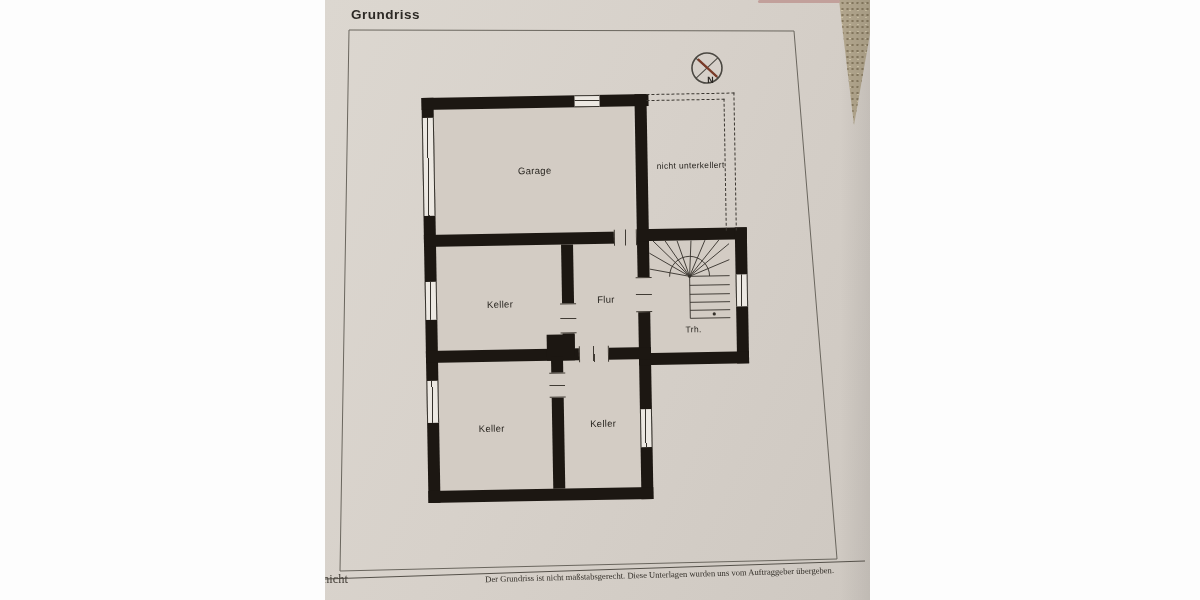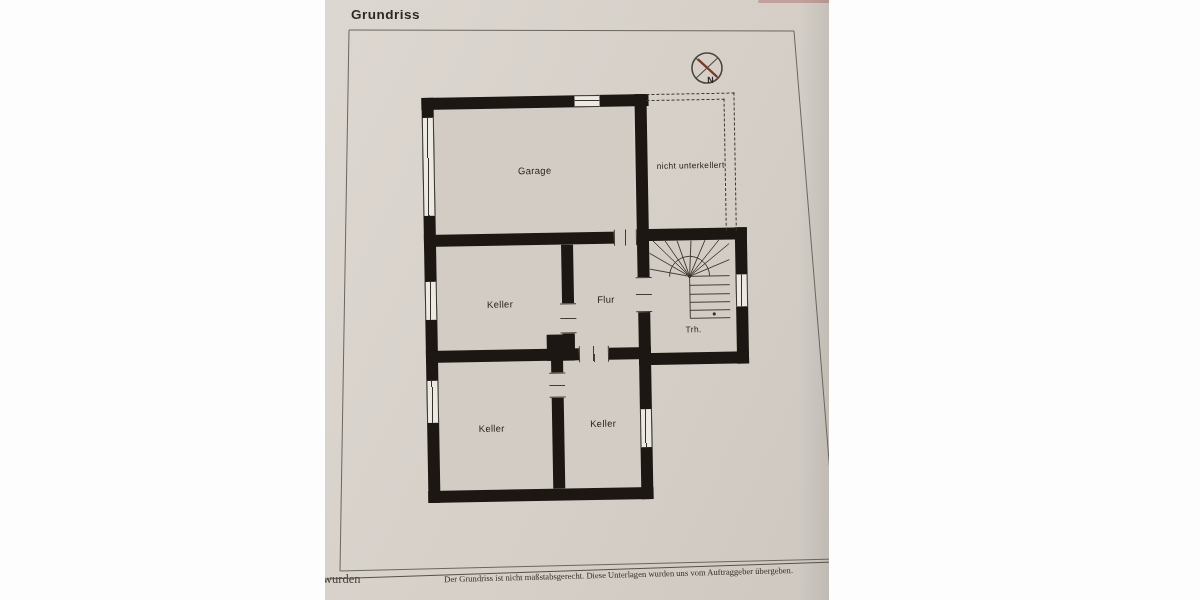--- a/index.html
+++ b/index.html
@@ -1,18 +1,18 @@
 <!DOCTYPE html>
 <html><head>
 <meta charset="utf-8">
 <style>
   html,body{margin:0;padding:0;background:#fff;}
   .stage{position:relative;width:1200px;height:600px;background:#fdfdfd;overflow:hidden;
          font-family:"Liberation Sans",sans-serif;}
-  .photo{position:absolute;left:325px;top:0;width:504px;height:600px;overflow:hidden;
+  .photo{position:absolute;left:325px;top:0;width:545px;height:600px;overflow:hidden;
          background:linear-gradient(115deg,#dcd7d0 0%,#d7d1ca 45%,#cec8c1 100%);}
   .edge-shade{position:absolute;right:0;top:0;width:30px;height:100%;
          background:linear-gradient(to right,rgba(0,0,0,0),rgba(0,0,0,.07));}
   .wedge{position:absolute;left:505px;top:0;width:40px;height:125px;
          clip-path:polygon(9px 0,40px 0,40px 34px,24px 125px);
          background-color:#b2a68d;
          background-image:radial-gradient(#877a60 1px,transparent 1.2px),
                           radial-gradient(#cdc2a6 1px,transparent 1.2px);
          background-size:5px 6px,8px 7px;}
   .pink-strip{position:absolute;left:433px;top:0;width:82px;height:3px;background:#c2a09b;border-radius:2px;}
@@ -138,15 +138,15 @@
       <div class="lbl" style="left:112px;top:164px;width:200px">Garage</div>
       <div class="lbl small" style="left:320px;top:162px;width:96px">nicht unterkellert</div>
       <div class="lbl" style="left:112px;top:297px;width:126px">Keller</div>
       <div class="lbl" style="left:249px;top:294px;width:64px">Flur</div>
       <div class="lbl small" style="left:325px;top:326px;width:86px">Trh.</div>
       <div class="lbl" style="left:108px;top:421px;width:113px">Keller</div>
       <div class="lbl" style="left:237px;top:418px;width:78px">Keller</div>
     </div>
 
     <div class="caption">Der Grundriss ist nicht maßstabsgerecht. Diese Unterlagen wurden uns vom Auftraggeber übergeben.</div>
-    <div class="corner-text">wurden</div>
+    <div class="corner-text">nicht</div>
   </div>
 </div>
 
 </body></html>

